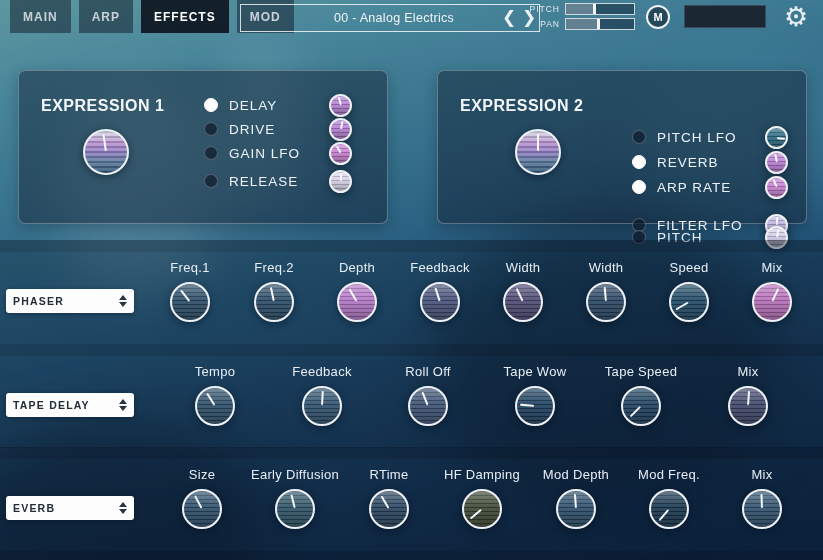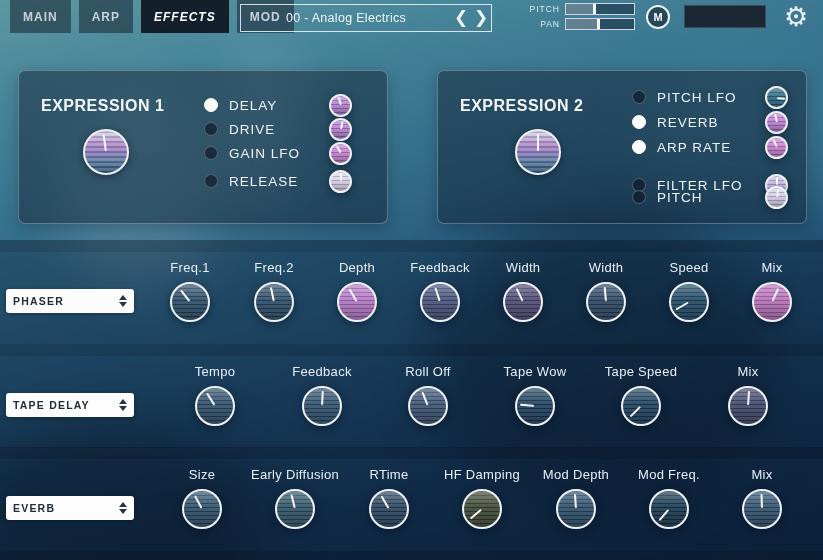--- a/index.html
+++ b/index.html
@@ -15,24 +15,24 @@
   #b3{left:640px;top:55px;width:230px;height:160px;background:rgba(95,165,185,.18);}
   #b4{left:-50px;top:420px;width:320px;height:210px;background:rgba(6,18,34,.42);}
   #b5{left:228px;top:35px;width:70px;height:190px;background:rgba(220,240,245,.14);}
 
   
   .tabs{position:absolute;left:10px;top:0;display:flex;gap:8px;}
   .tab{
     padding:10px 13px 9px;background:rgba(22,34,50,.55);color:#c9d1da;
     font-size:12px;font-weight:bold;letter-spacing:1px;cursor:pointer;
   }
-  .tab.on{background:rgba(10,16,26,.88);color:#ffffff;font-style:italic;}
+  .tab.on{background:rgba(10,16,26,.88);color:#ffffff;}
   .preset{
     position:absolute;left:240px;top:4px;width:250px;height:26px;
-    border:1px solid rgba(255,255,255,.8);display:flex;align-items:center;color:#f2f5f8;
+    border:1px solid rgba(255,255,255,.8);display:flex;align-items:center;color:#f2f5f8;padding-left:48px;
   }
   .preset-name{flex:1;text-align:center;font-size:12.5px;letter-spacing:.3px;}
   .preset-arrows{display:flex;align-items:center;height:100%;border-left:0;}
   .chev{width:20px;text-align:center;font-size:17px;line-height:24px;cursor:pointer;color:#eef2f7;}
   .bend{position:absolute;left:524px;top:3px;}
   .bend-row{display:flex;align-items:center;height:12px;margin-bottom:3px;}
   .bend-label{width:36px;text-align:right;font-size:8.5px;letter-spacing:1px;color:#e2e9f0;margin-right:5px;}
   .track{position:relative;width:68px;height:10px;border:1px solid #cfd6dd;background:rgba(12,24,40,.45);}
   .track .fill{position:absolute;left:0;top:0;bottom:0;background:rgba(235,243,248,.30);}
   .track .handle{position:absolute;top:0;bottom:0;width:3px;background:#f2f6fa;}
@@ -52,21 +52,21 @@
     position:absolute;top:70px;width:368px;height:152px;border-radius:7px;
     background:rgba(15,27,44,.45);border:1px solid rgba(255,255,255,.28);
     box-shadow:0 4px 14px rgba(0,10,25,.25);
   }
   #exp1{left:18px;} #exp2{left:437px;}
   .panel-title{
     position:absolute;left:22px;top:26px;color:#f4f7fa;font-size:16px;font-weight:bold;letter-spacing:.5px;
   }
   .exp-item{position:absolute;height:24px;display:flex;align-items:center;}
   #exp1 .exp-item{left:185px;width:148px;}
-  #exp2 .exp-item{left:194px;width:156px;}
+  #exp2 .exp-item{left:194px;width:156px;margin-top:40px;}
   .radio{
     width:12px;height:12px;border-radius:50%;margin-right:11px;flex:none;
     background:rgba(12,22,38,.65);border:1px solid rgba(255,255,255,.25);cursor:pointer;
   }
   .radio.on{background:#ffffff;border-color:#ffffff;}
   .exp-label{flex:1;color:#eef2f7;font-size:13.5px;letter-spacing:1px;white-space:nowrap;}
 
   
   .knob{
     position:relative;border-radius:50%;border:2px solid #eef2f7;flex:none;cursor:pointer;

